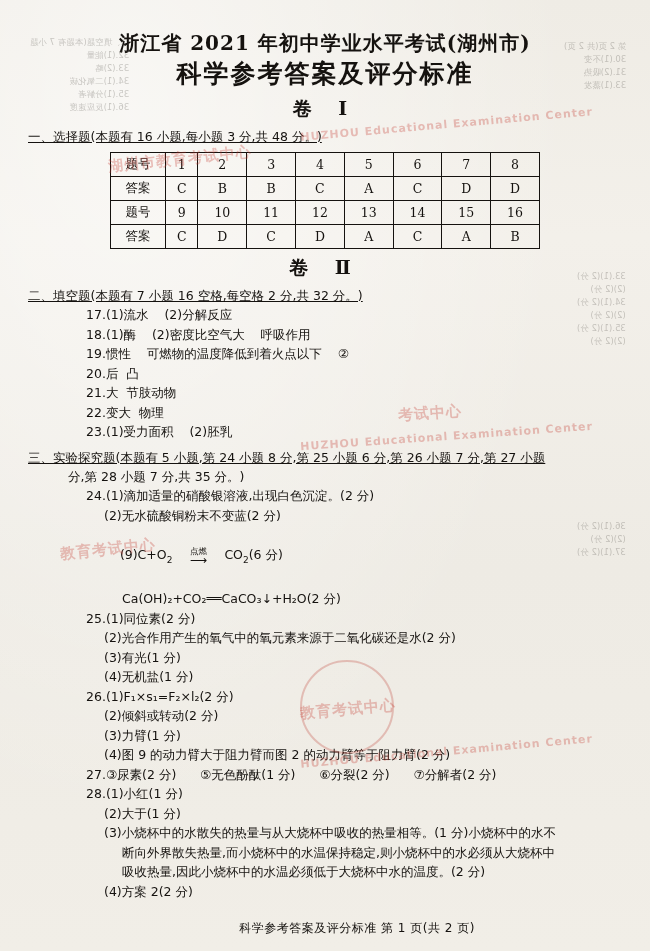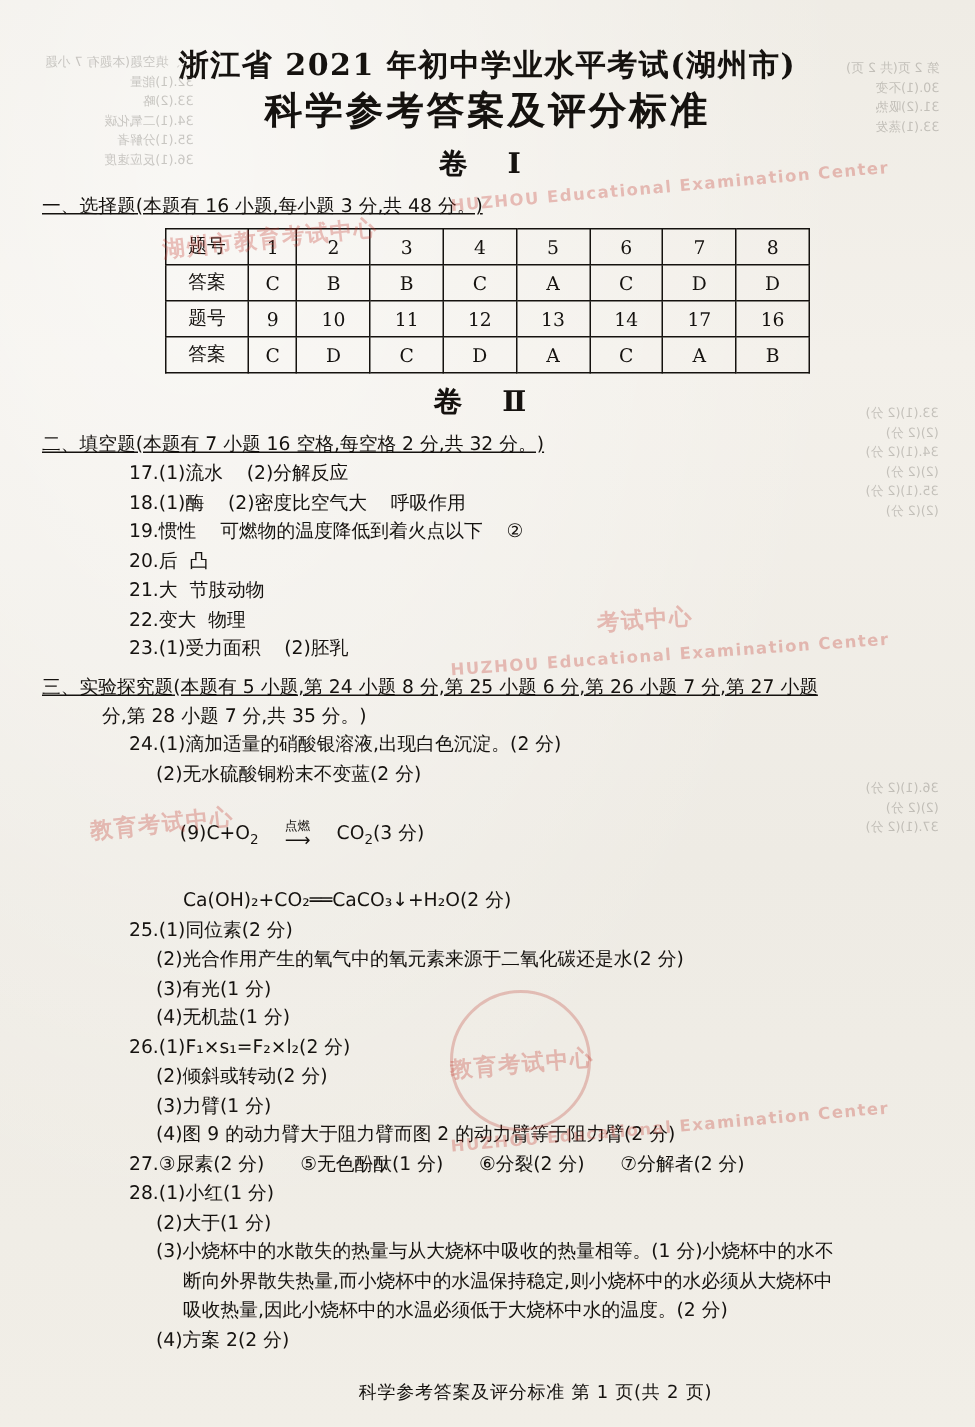--- a/index.html
+++ b/index.html
@@ -204,21 +204,21 @@
       <td>D</td>
     </tr>
     <tr>
       <td class="hd">题号</td>
       <td>9</td>
       <td>10</td>
       <td>11</td>
       <td>12</td>
       <td>13</td>
       <td>14</td>
-      <td>17</td>
+      <td>15</td>
       <td>16</td>
     </tr>
     <tr>
       <td class="hd">答案</td>
       <td>C</td>
       <td>D</td>
       <td>C</td>
       <td>D</td>
       <td>A</td>
       <td>C</td>
@@ -238,21 +238,21 @@
   <div class="line indent1">21.大  节肢动物</div>
   <div class="line indent1">22.变大  物理</div>
   <div class="line indent1">23.(1)受力面积    (2)胚乳</div>
 
   <div class="sec" style="margin-top:6px;">三、实验探究题(本题有 5 小题,第 24 小题 8 分,第 25 小题 6 分,第 26 小题 7 分,第 27 小题</div>
   <div class="line">分,第 28 小题 7 分,共 35 分。)</div>
 
   <div class="line indent1">24.(1)滴加适量的硝酸银溶液,出现白色沉淀。(2 分)</div>
   <div class="line indent2">(2)无水硫酸铜粉末不变蓝(2 分)</div>
   <div class="line indent2">
-    <span>(9)C+O</span><span class="sub">2</span><span class="arrowbox"><span class="lbl">点燃</span><span class="ar">⟶</span></span><span>CO</span><span class="sub">2</span><span>(3 分)</span>
+    <span>(9)C+O</span><span class="sub">2</span><span class="arrowbox"><span class="lbl">点燃</span><span class="ar">⟶</span></span><span>CO</span><span class="sub">2</span><span>(6 分)</span>
   </div>
   <div class="line indent3">Ca(OH)₂+CO₂══CaCO₃↓+H₂O(2 分)</div>
 
   <div class="line indent1">25.(1)同位素(2 分)</div>
   <div class="line indent2">(2)光合作用产生的氧气中的氧元素来源于二氧化碳还是水(2 分)</div>
   <div class="line indent2">(3)有光(1 分)</div>
   <div class="line indent2">(4)无机盐(1 分)</div>
 
   <div class="line indent1">26.(1)F₁×s₁=F₂×l₂(2 分)</div>
   <div class="line indent2">(2)倾斜或转动(2 分)</div>

